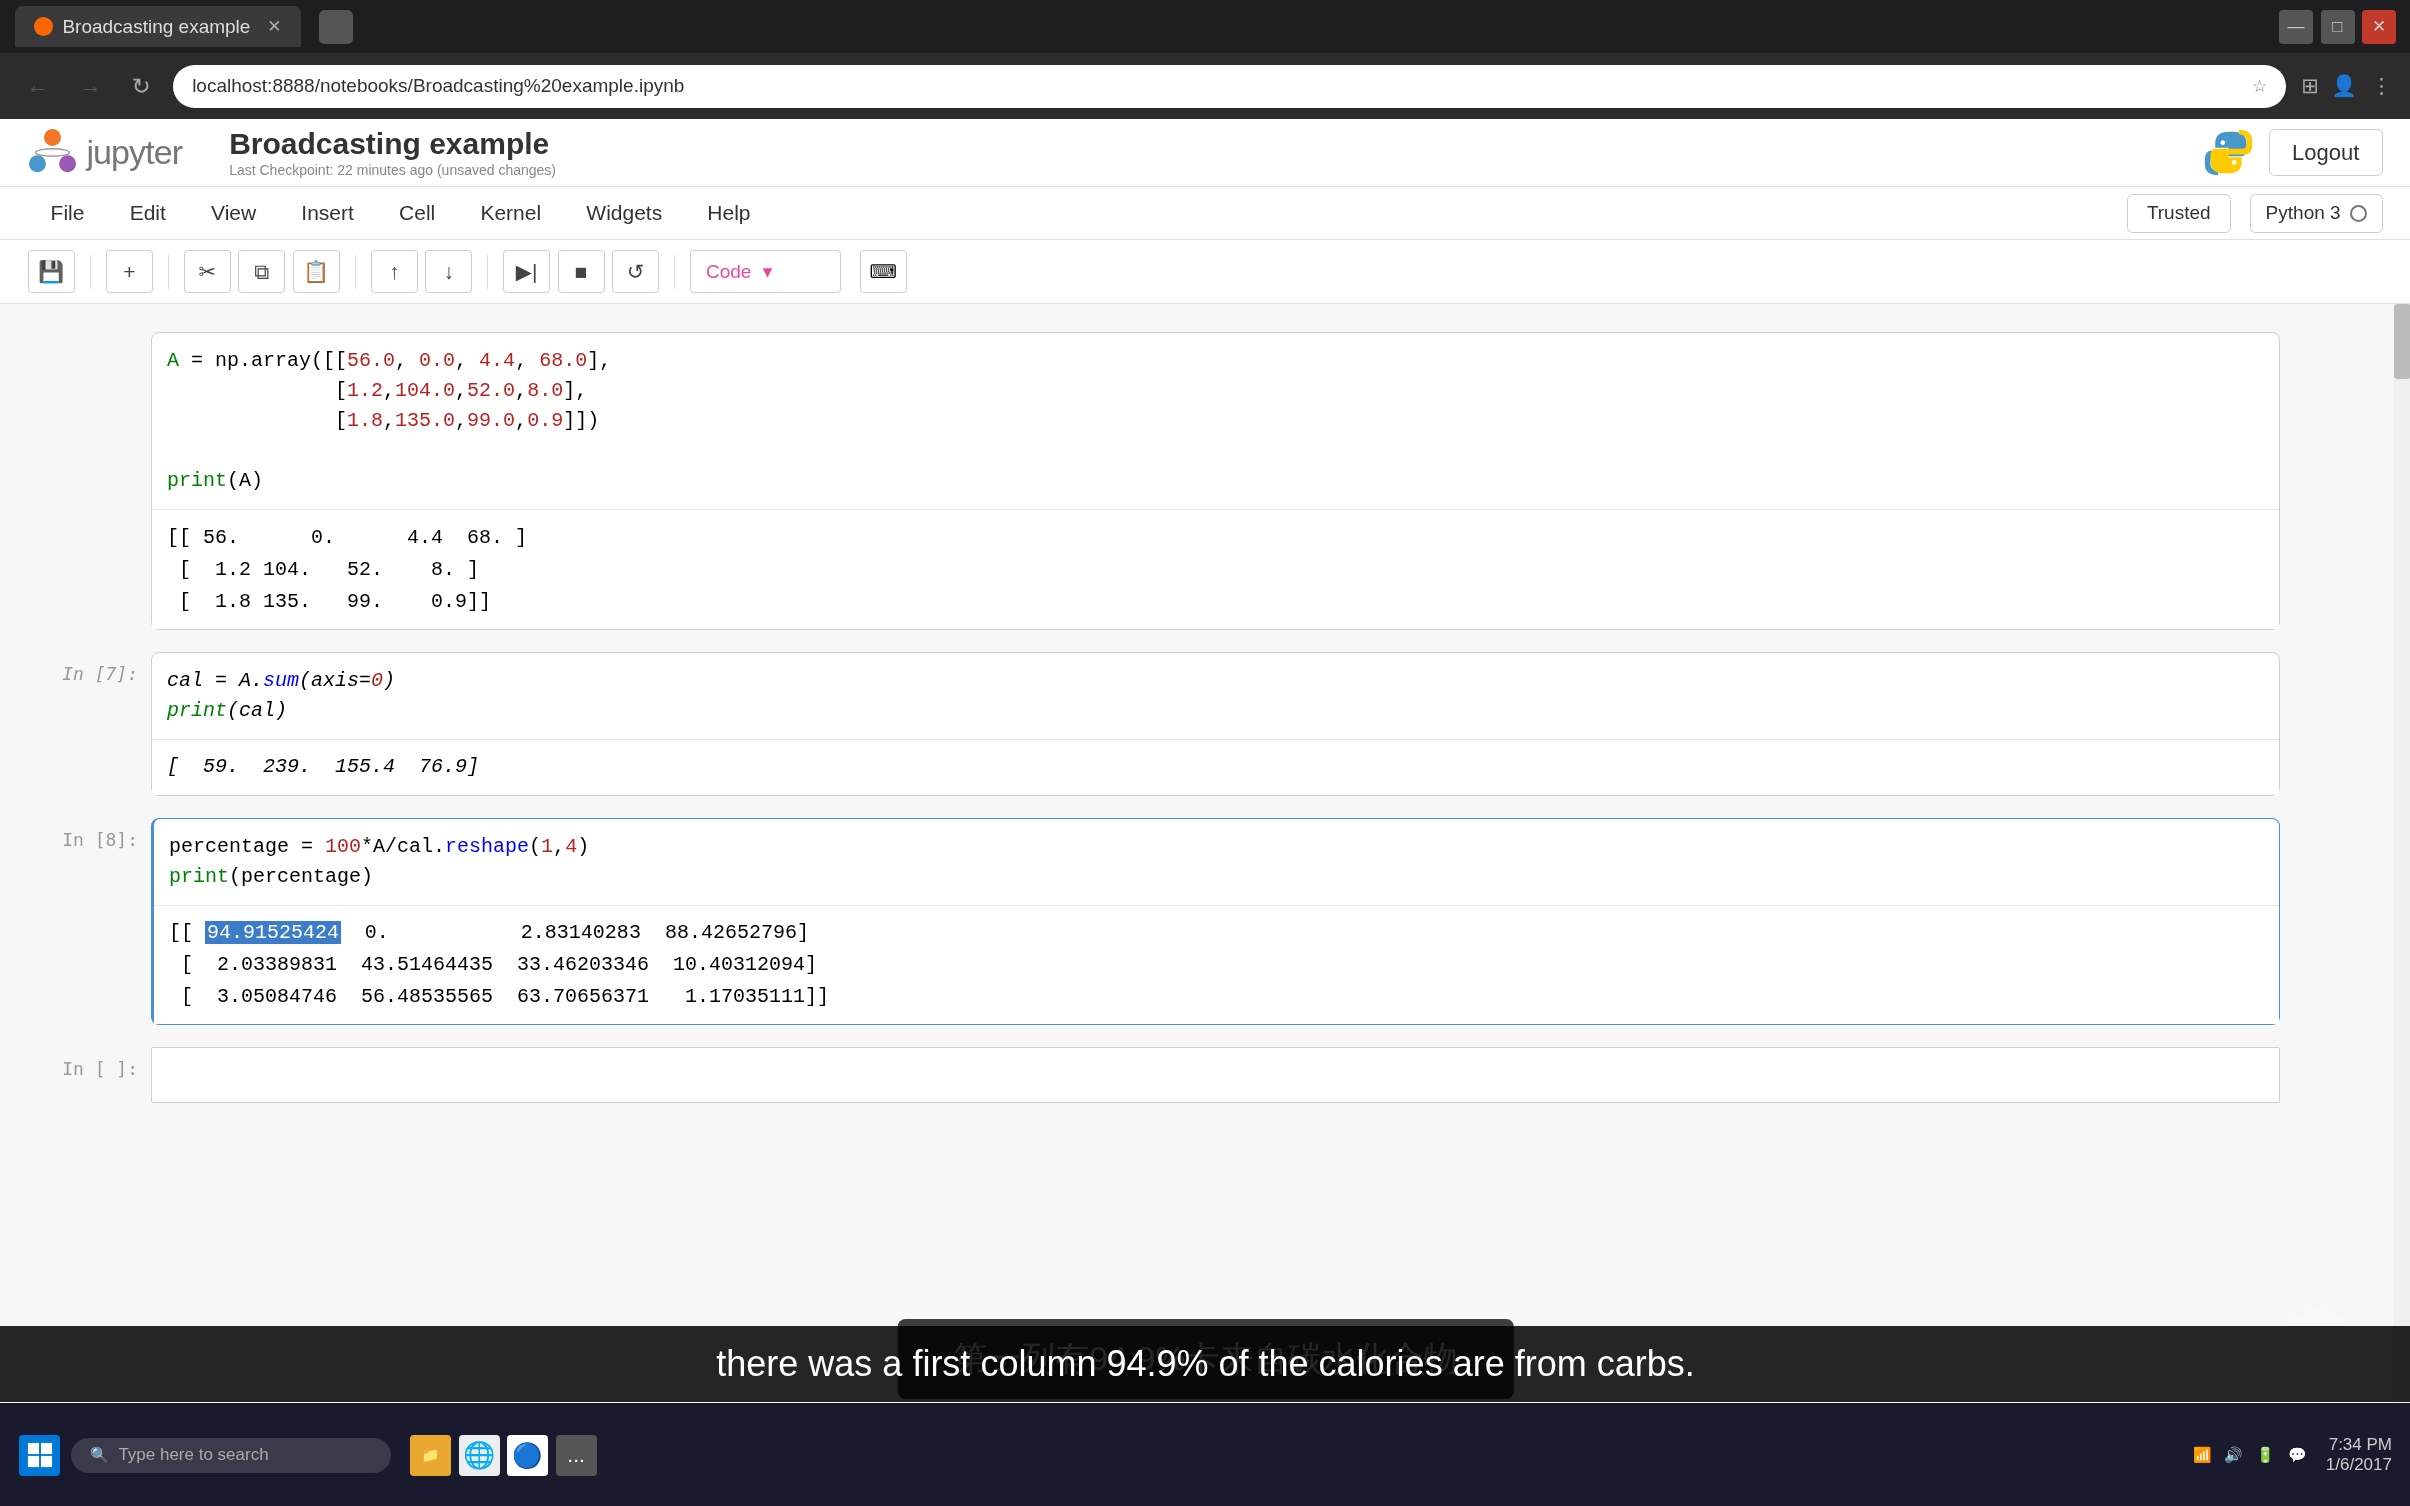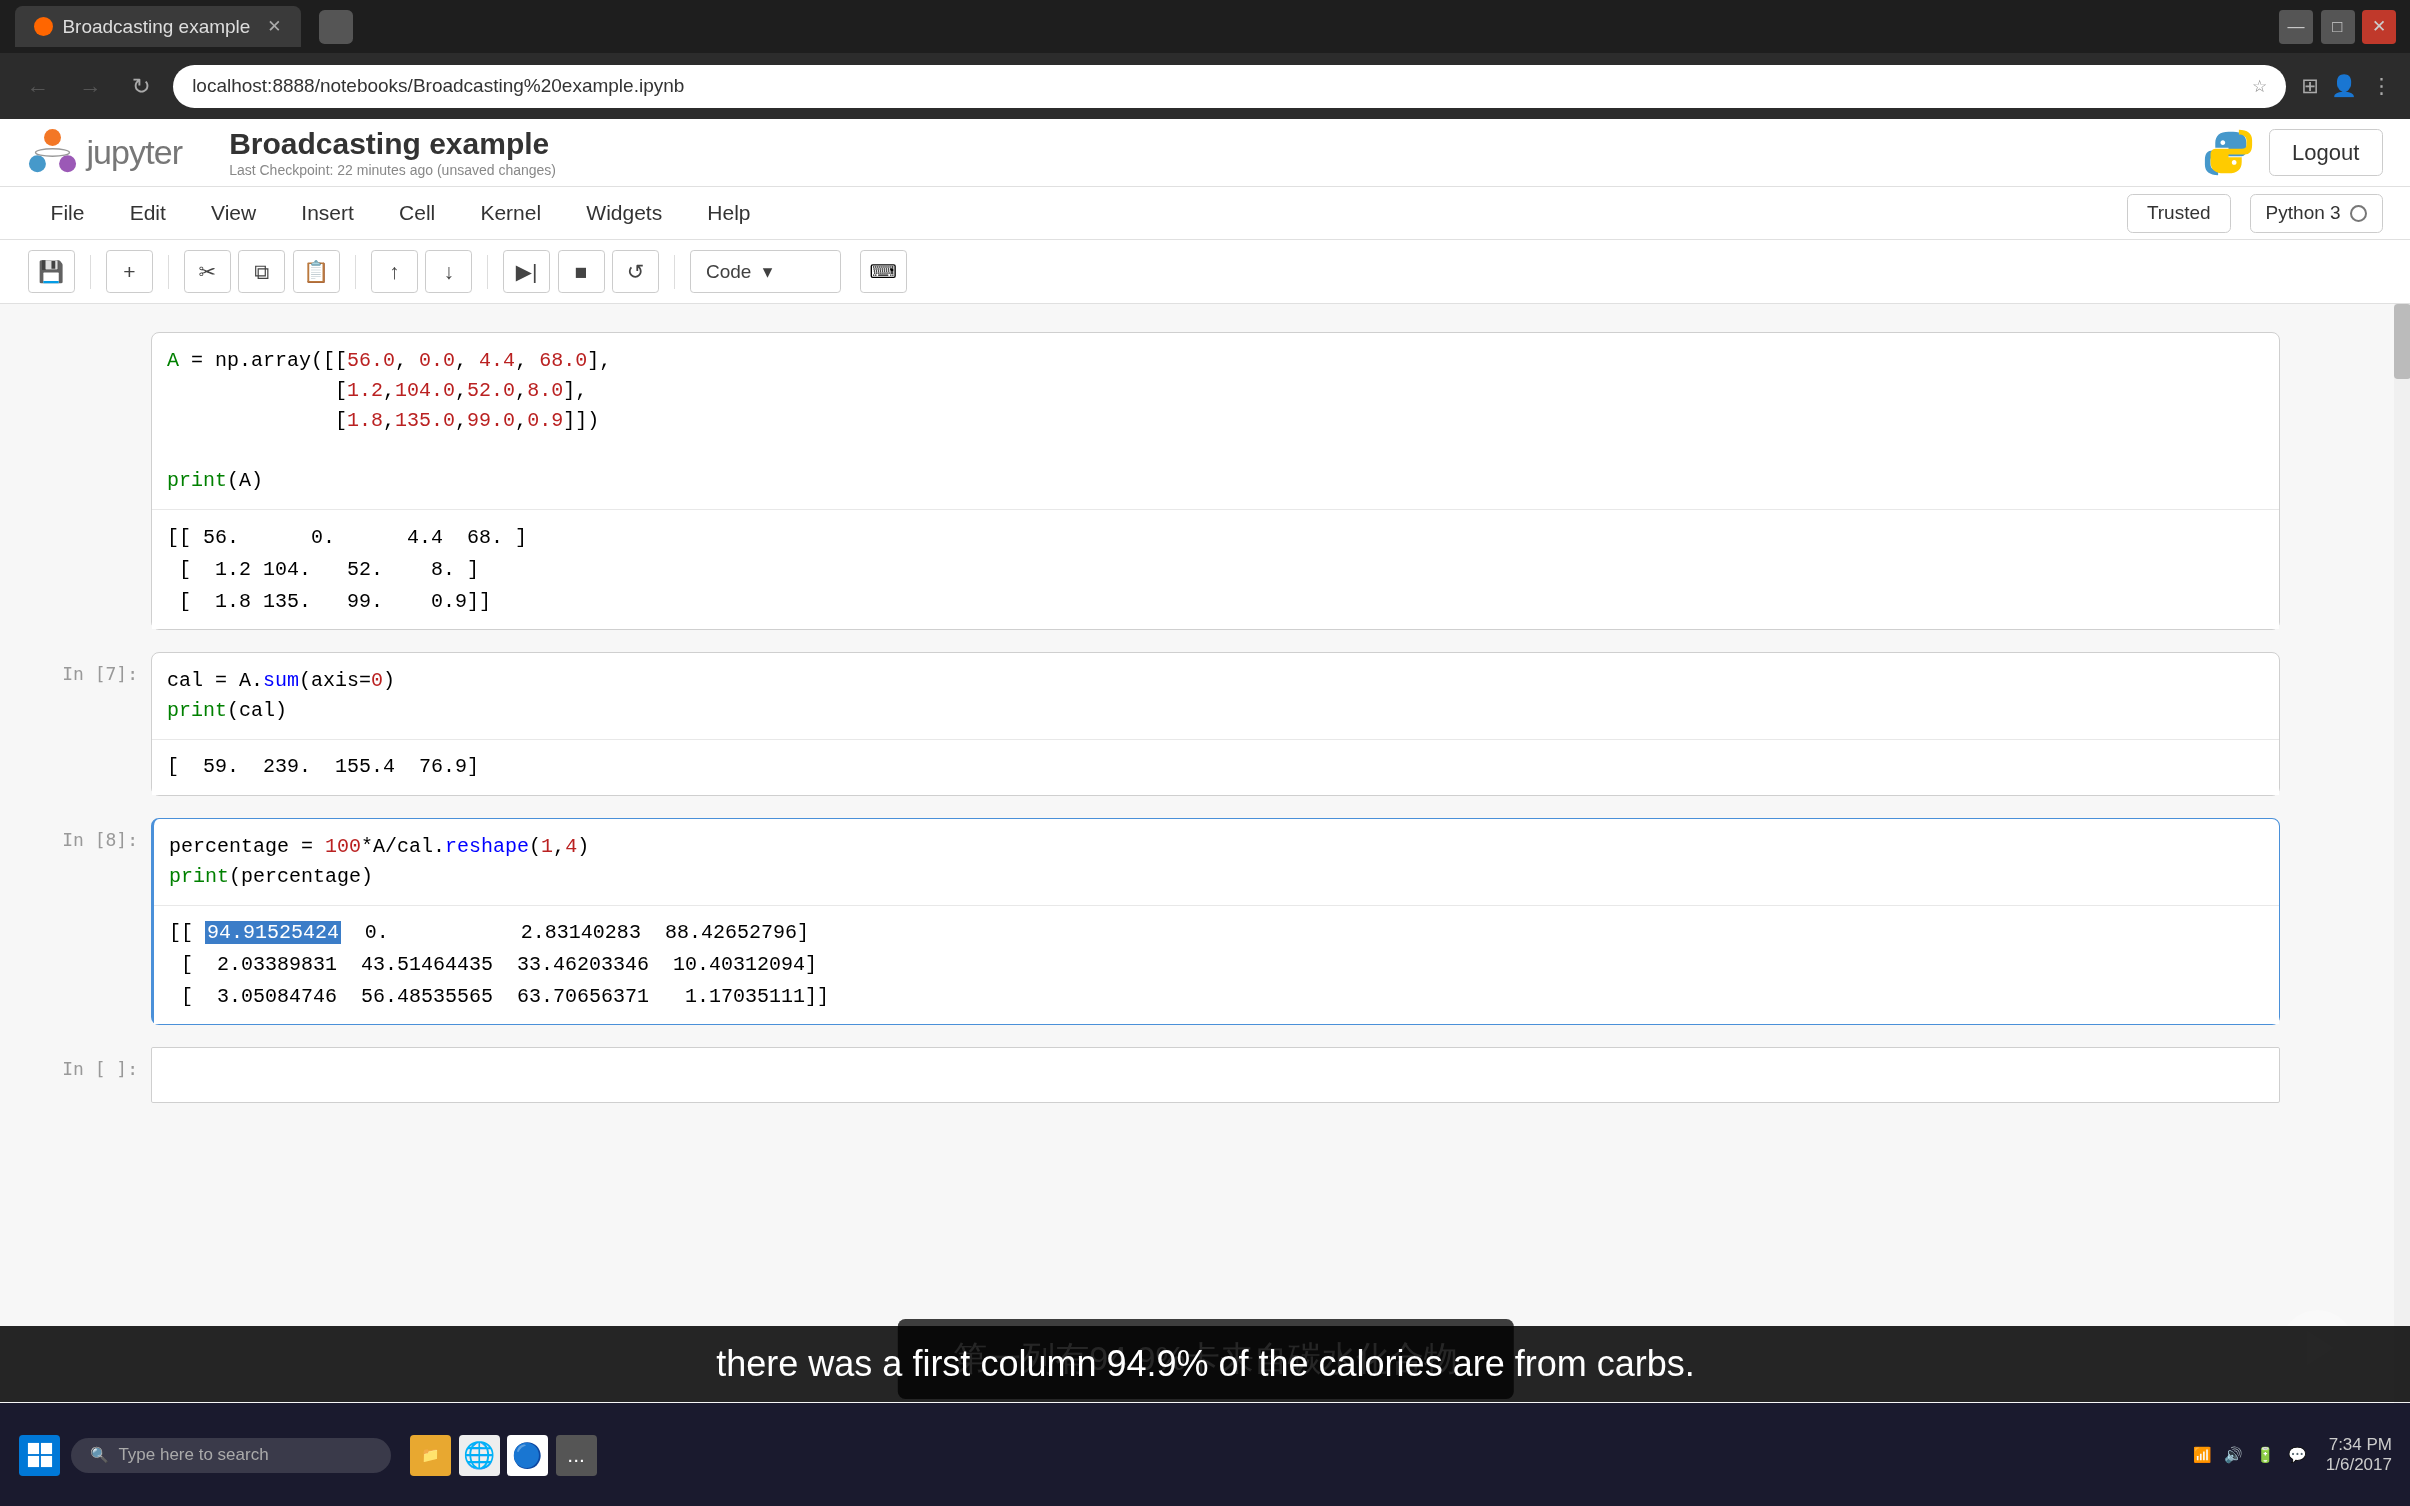--- a/index.html
+++ b/index.html
@@ -264,21 +264,21 @@
       height: 34px;
       background: #ddd;
       margin: 0 7.5px;
     }
     .cell-type-select {
       height: 43px;
       border: 0.9px solid #ccc;
       border-radius: 3.8px;
       padding: 0 15px;
       font-size: 19px;
-      color: #404040;
+      color: #ec4899;
       background: #fff;
       display: flex;
       align-items: center;
       gap: 11.3px;
       cursor: pointer;
       min-width: 151px;
     }
     .keyboard-btn {
       width: 47px;
       height: 43px;
@@ -622,21 +622,21 @@
           </div>
           <div class="code-output">
             [[ 56.&nbsp;&nbsp;&nbsp;&nbsp;&nbsp;&nbsp;0.&nbsp;&nbsp;&nbsp;&nbsp;&nbsp;&nbsp;4.4&nbsp;&nbsp;68. ]<br>
             &nbsp;[&nbsp;&nbsp;1.2&nbsp;104.&nbsp;&nbsp;&nbsp;52.&nbsp;&nbsp;&nbsp;&nbsp;8. ]<br>
             &nbsp;[&nbsp;&nbsp;1.8&nbsp;135.&nbsp;&nbsp;&nbsp;99.&nbsp;&nbsp;&nbsp;&nbsp;0.9]]
           </div>
         </div>
       </div>
     </div>
 
-    <div class="cell-container" style="margin-bottom: 13px;">
+    <div class="cell-container" style="margin-bottom: 13px; font-style: italic;">
       <div class="cell-margin">
         <span>In [7]:</span>
       </div>
       <div class="cell-content">
         <div class="code-cell">
           <div class="code-input">
             cal = A.<span style="color:#0000ff">sum</span>(axis=<span class="kw-red">0</span>)<br>
             <span style="color:#008000">print</span>(cal)
           </div>
           <div class="code-output">

